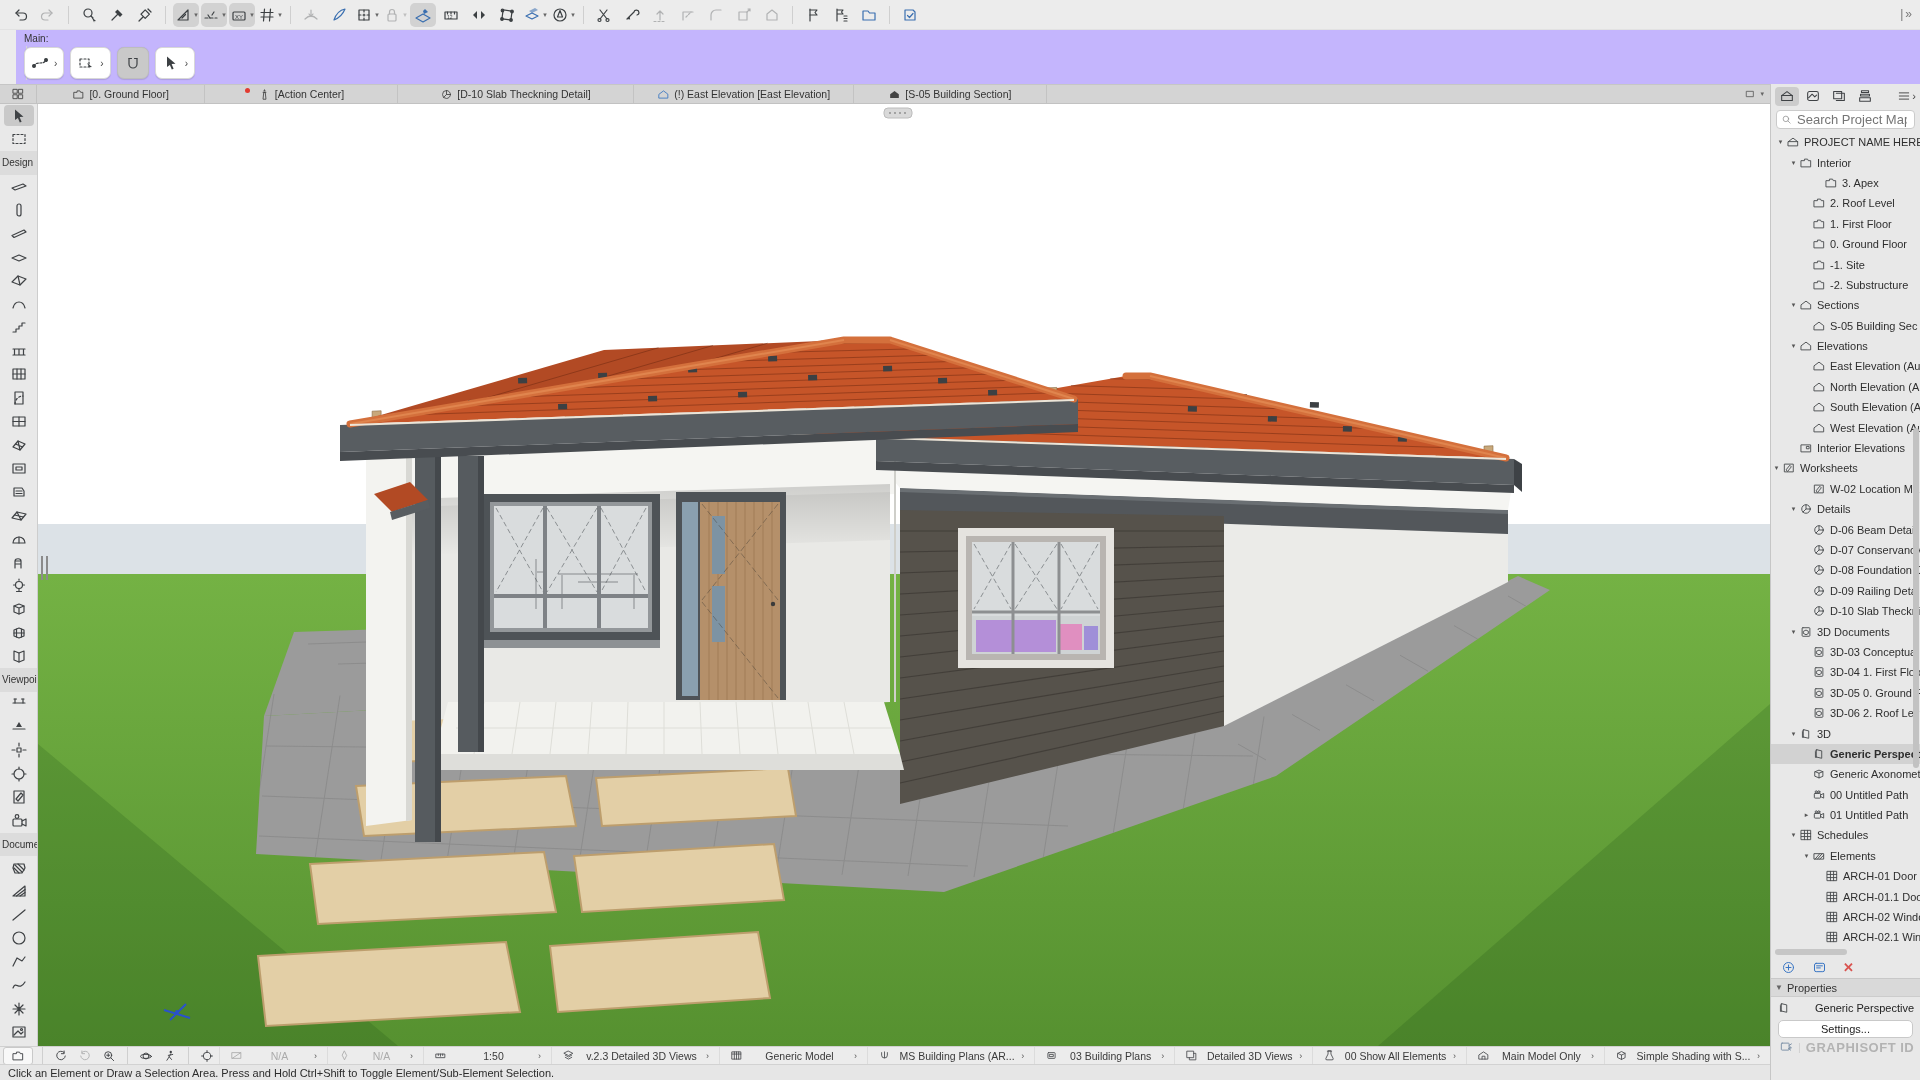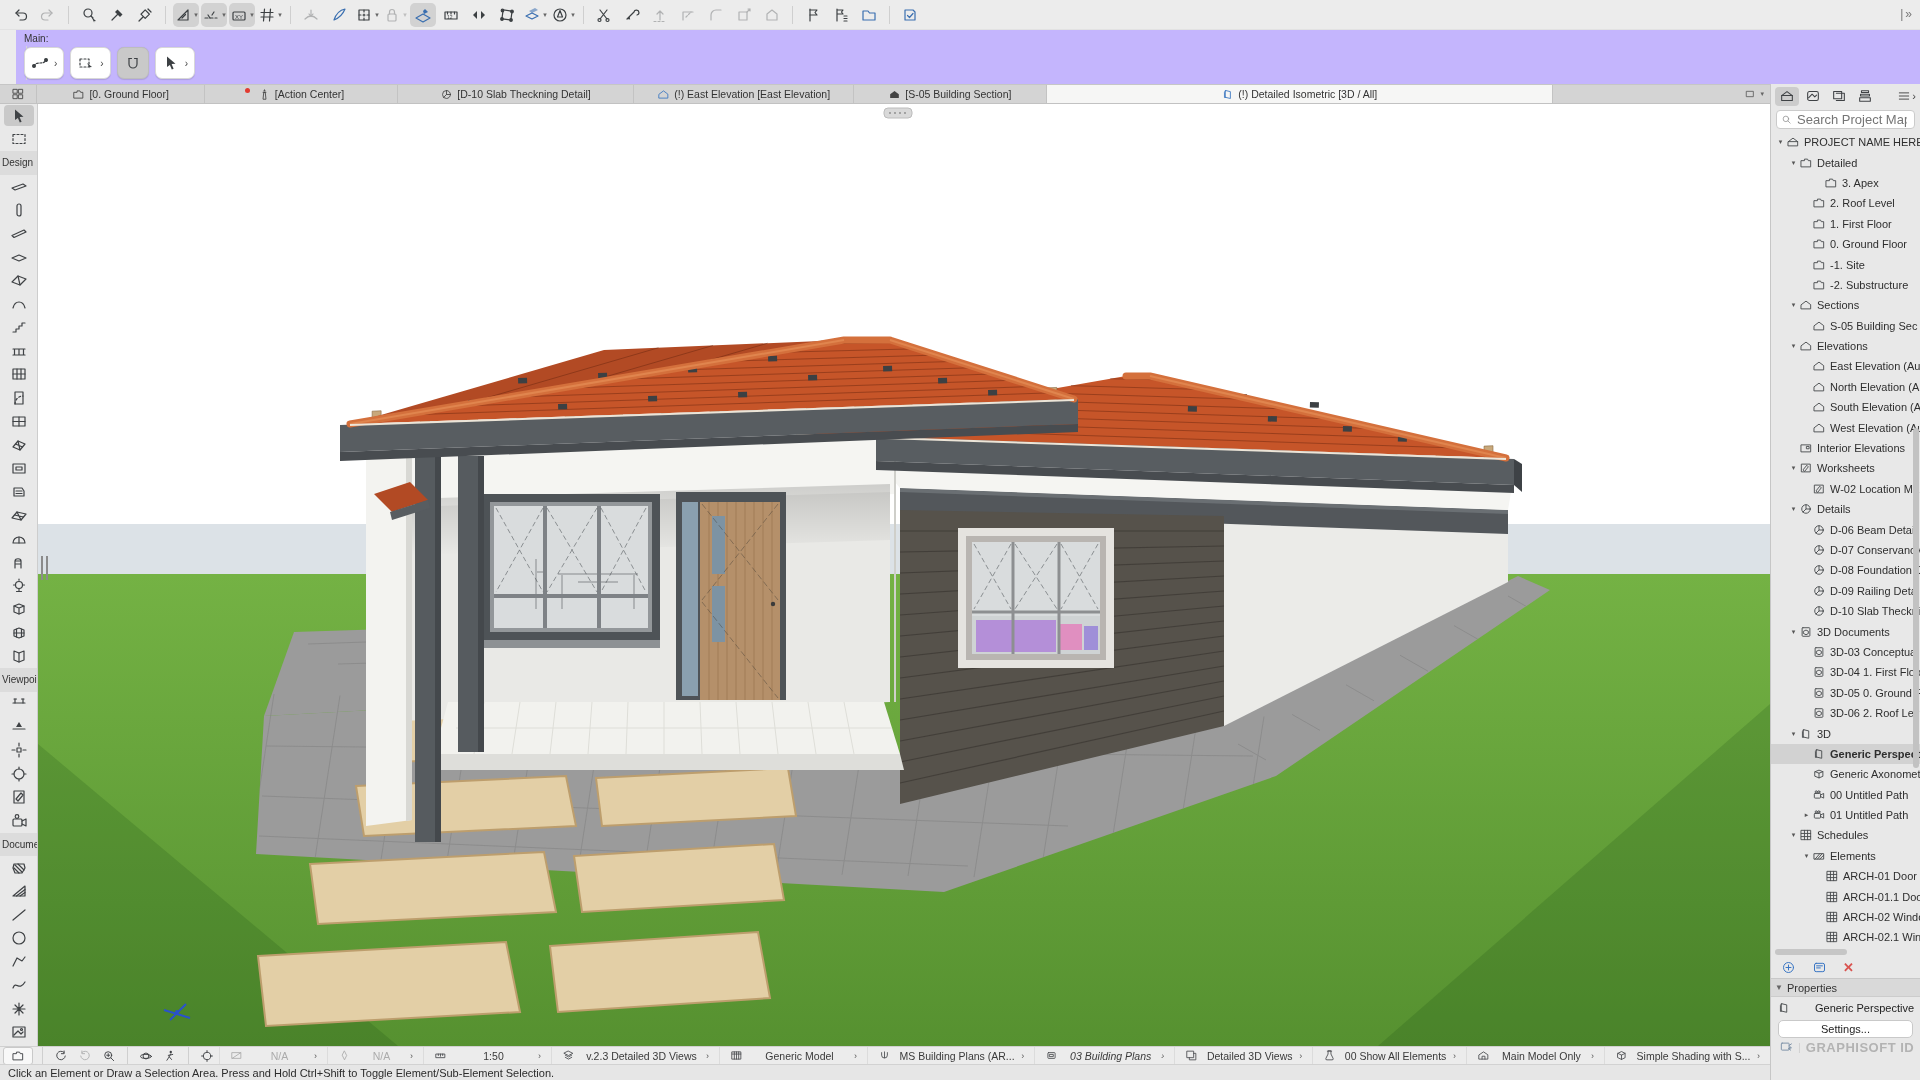--- a/index.html
+++ b/index.html
@@ -466,31 +466,20 @@
         <div class="tab" style="width: 12.7%;">
           <span class="ticon">
             <span style="display: flex;">
               <svg viewBox="0 0 18 18" width="13" height="13" fill="none" stroke="currentColor" stroke-width="1.2" stroke-linecap="round" stroke-linejoin="round">
                 <path d="M3 8.5 L9 4 L15 8.5 V14 H3 Z" fill="currentColor" stroke="none"></path>
               </svg>
             </span>
           </span>
           <span class="tlab">[S-05 Building Section]</span>
         </div>
-        <div class="tab active" style="width: 33.4%;">
-          <span class="ticon blue">
-            <span style="display: flex;">
-              <svg viewBox="0 0 18 18" width="13" height="13" fill="none" stroke="currentColor" stroke-width="1.2" stroke-linecap="round" stroke-linejoin="round">
-                <path d="M6.5 3.5 L13 5 V14.5 L6.5 13 Z"></path>
-                <path d="M6.5 3.5 L4.8 5.8 V13.2 L6.5 13"></path>
-              </svg>
-            </span>
-          </span>
-          <span class="tlab">(!) Detailed Isometric [3D / All]</span>
-        </div>
       </div>
   <div id="tabright">
         <span style="display: flex;">
           <svg viewBox="0 0 18 18" width="12" height="12" fill="none" stroke="currentColor" stroke-width="1.2" stroke-linecap="round" stroke-linejoin="round">
             <rect x="4" y="5" width="10" height="8"></rect>
           </svg>
         </span>
         <span class="chev">▾</span>
       </div>
 </div>
@@ -1215,21 +1204,21 @@
         </div>
         <div class="nrow" style="padding-left: 17px;">
           <span class="nchev">▾</span>
           <span class="nicon">
             <span style="display: flex;">
               <svg viewBox="0 0 18 18" width="14" height="14" fill="none" stroke="currentColor" stroke-width="1.2" stroke-linecap="round" stroke-linejoin="round">
                 <path d="M3 6 h4 V4 h4 l1 2 h3 v8 H3 Z"></path>
               </svg>
             </span>
           </span>
-          <span class="nlab">Detailed</span>
+          <span class="nlab">Interior</span>
         </div>
         <div class="nrow" style="padding-left: 42px;">
           <span class="nchev"></span>
           <span class="nicon">
             <span style="display: flex;">
               <svg viewBox="0 0 18 18" width="14" height="14" fill="none" stroke="currentColor" stroke-width="1.2" stroke-linecap="round" stroke-linejoin="round">
                 <path d="M3 6 h4 V4 h4 l1 2 h3 v8 H3 Z"></path>
               </svg>
             </span>
           </span>
@@ -1372,21 +1361,21 @@
           <span class="nicon">
             <span style="display: flex;">
               <svg viewBox="0 0 18 18" width="14" height="14" fill="none" stroke="currentColor" stroke-width="1.2" stroke-linecap="round" stroke-linejoin="round">
                 <rect x="3" y="5" width="12" height="9"></rect>
                 <rect x="10" y="7" width="3" height="3"></rect>
               </svg>
             </span>
           </span>
           <span class="nlab">Interior Elevations</span>
         </div>
-        <div class="nrow" style="padding-left: 17px;">
+        <div class="nrow" style="">
           <span class="nchev">▾</span>
           <span class="nicon">
             <span style="display: flex;">
               <svg viewBox="0 0 18 18" width="14" height="14" fill="none" stroke="currentColor" stroke-width="1.2" stroke-linecap="round" stroke-linejoin="round">
                 <rect x="3.5" y="4" width="11" height="10"></rect>
                 <path d="M5.5 11 L10 5.5 L12 7.5 L7.5 13 Z"></path>
               </svg>
             </span>
           </span>
           <span class="nlab">Worksheets</span>
@@ -1846,21 +1835,21 @@
         <span class="nicon">
           <span style="display: flex;">
             <svg viewBox="0 0 18 18" width="13" height="13" fill="none" stroke="currentColor" stroke-width="1.2" stroke-linecap="round" stroke-linejoin="round">
               <path d="M9 4 V12 M5 5 V8.5 a4 4 0 0 0 8 0 V5"></path>
             </svg>
           </span>
         </span>
         <span class="slab">MS Building Plans (AR...</span>
         <span class="rchev">›</span>
       </div>
-      <div class="sfield" style="min-width: 140px; font-style: italic;">
+      <div class="sfield" style="min-width: 140px;">
         <span class="nicon">
           <span style="display: flex;">
             <svg viewBox="0 0 18 18" width="13" height="13" fill="none" stroke="currentColor" stroke-width="1.2" stroke-linecap="round" stroke-linejoin="round">
               <rect x="4" y="5" width="10" height="8" rx="1"></rect>
               <rect x="6.5" y="7.5" width="5" height="3"></rect>
             </svg>
           </span>
         </span>
         <span class="slab">03 Building Plans</span>
         <span class="rchev">›</span>

